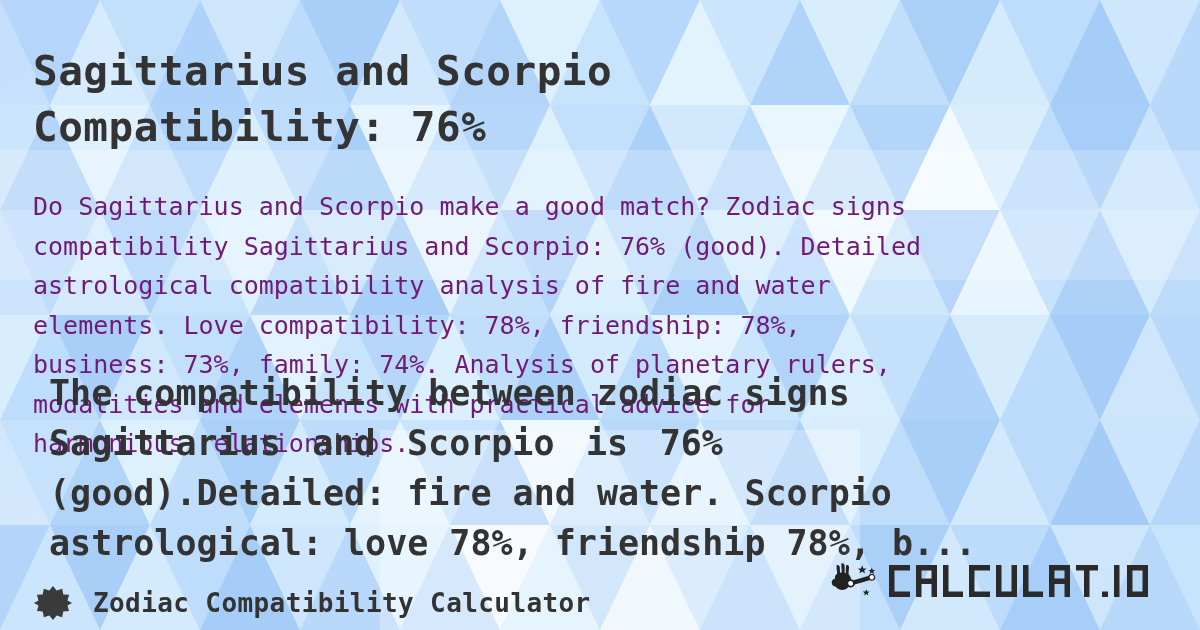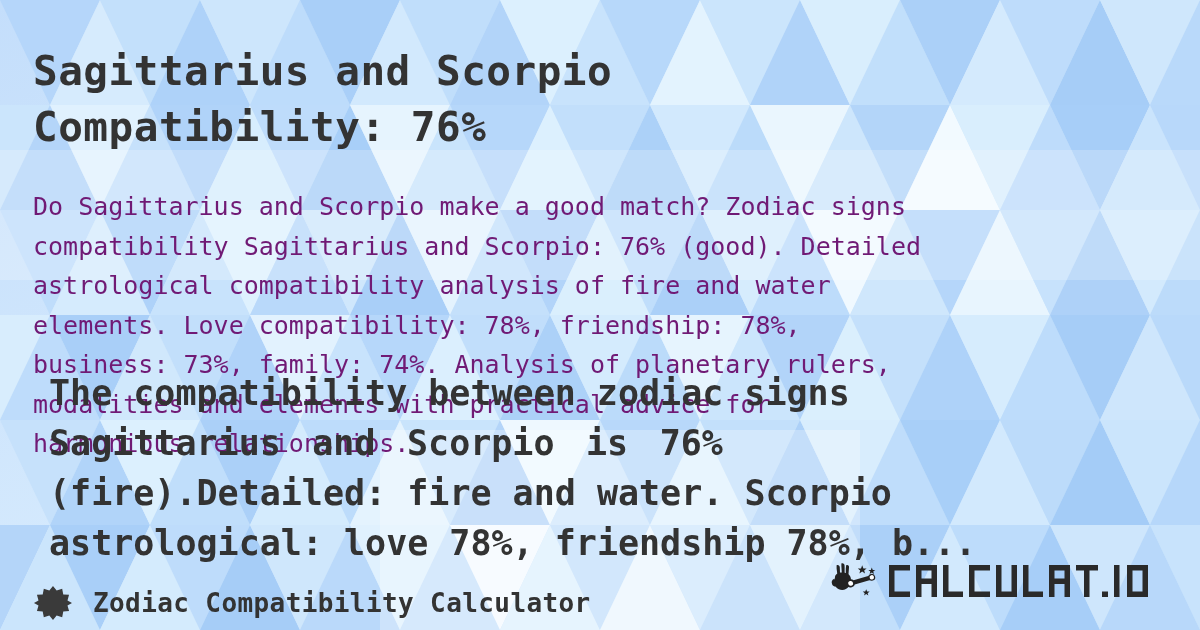--- a/index.html
+++ b/index.html
@@ -321,21 +321,21 @@
 compatibility Sagittarius and Scorpio: 76% (good). Detailed
 astrological compatibility analysis of fire and water
 elements. Love compatibility: 78%, friendship: 78%,
 business: 73%, family: 74%. Analysis of planetary rulers,
 modalities and elements with practical advice for
 harmonious relationships.</p>
 
   <div id="summary">
     <span>The compatibility between zodiac signs</span><br>
     <span class="sign">Sagittarius</span><span class="gap">and</span><span class="sign">Scorpio</span><span class="gap">is</span><span>76%</span><br>
-    <span>(fire).</span><span>Detailed:</span>&nbsp;<span>fire and water.</span>&nbsp;<span>Scorpio</span><br>
+    <span>(good).</span><span>Detailed:</span>&nbsp;<span>fire and water.</span>&nbsp;<span>Scorpio</span><br>
     <span>astrological:</span>&nbsp;<span>love 78%,</span>&nbsp;<span>friendship 78%,</span>&nbsp;<span>b...</span>
   </div>
 
   <div id="footer">
 
     <div id="footer-left">
       <svg id="burst-icon" viewBox="0 0 100 100" xmlns="http://www.w3.org/2000/svg">
         <polygon fill="#3a3a3a" points="50,2 60.4,14.6 76.1,9.6 79.2,25.8 95.6,26.9 91.2,42.8 
                  104,50 91.2,57.2 95.6,73.1 79.2,74.2 76.1,90.4 60.4,85.4 50,98 39.6,85.4 
                  23.9,90.4 20.8,74.2 4.4,73.1 8.8,57.2 -4,50 8.8,42.8 4.4,26.9 20.8,25.8 

